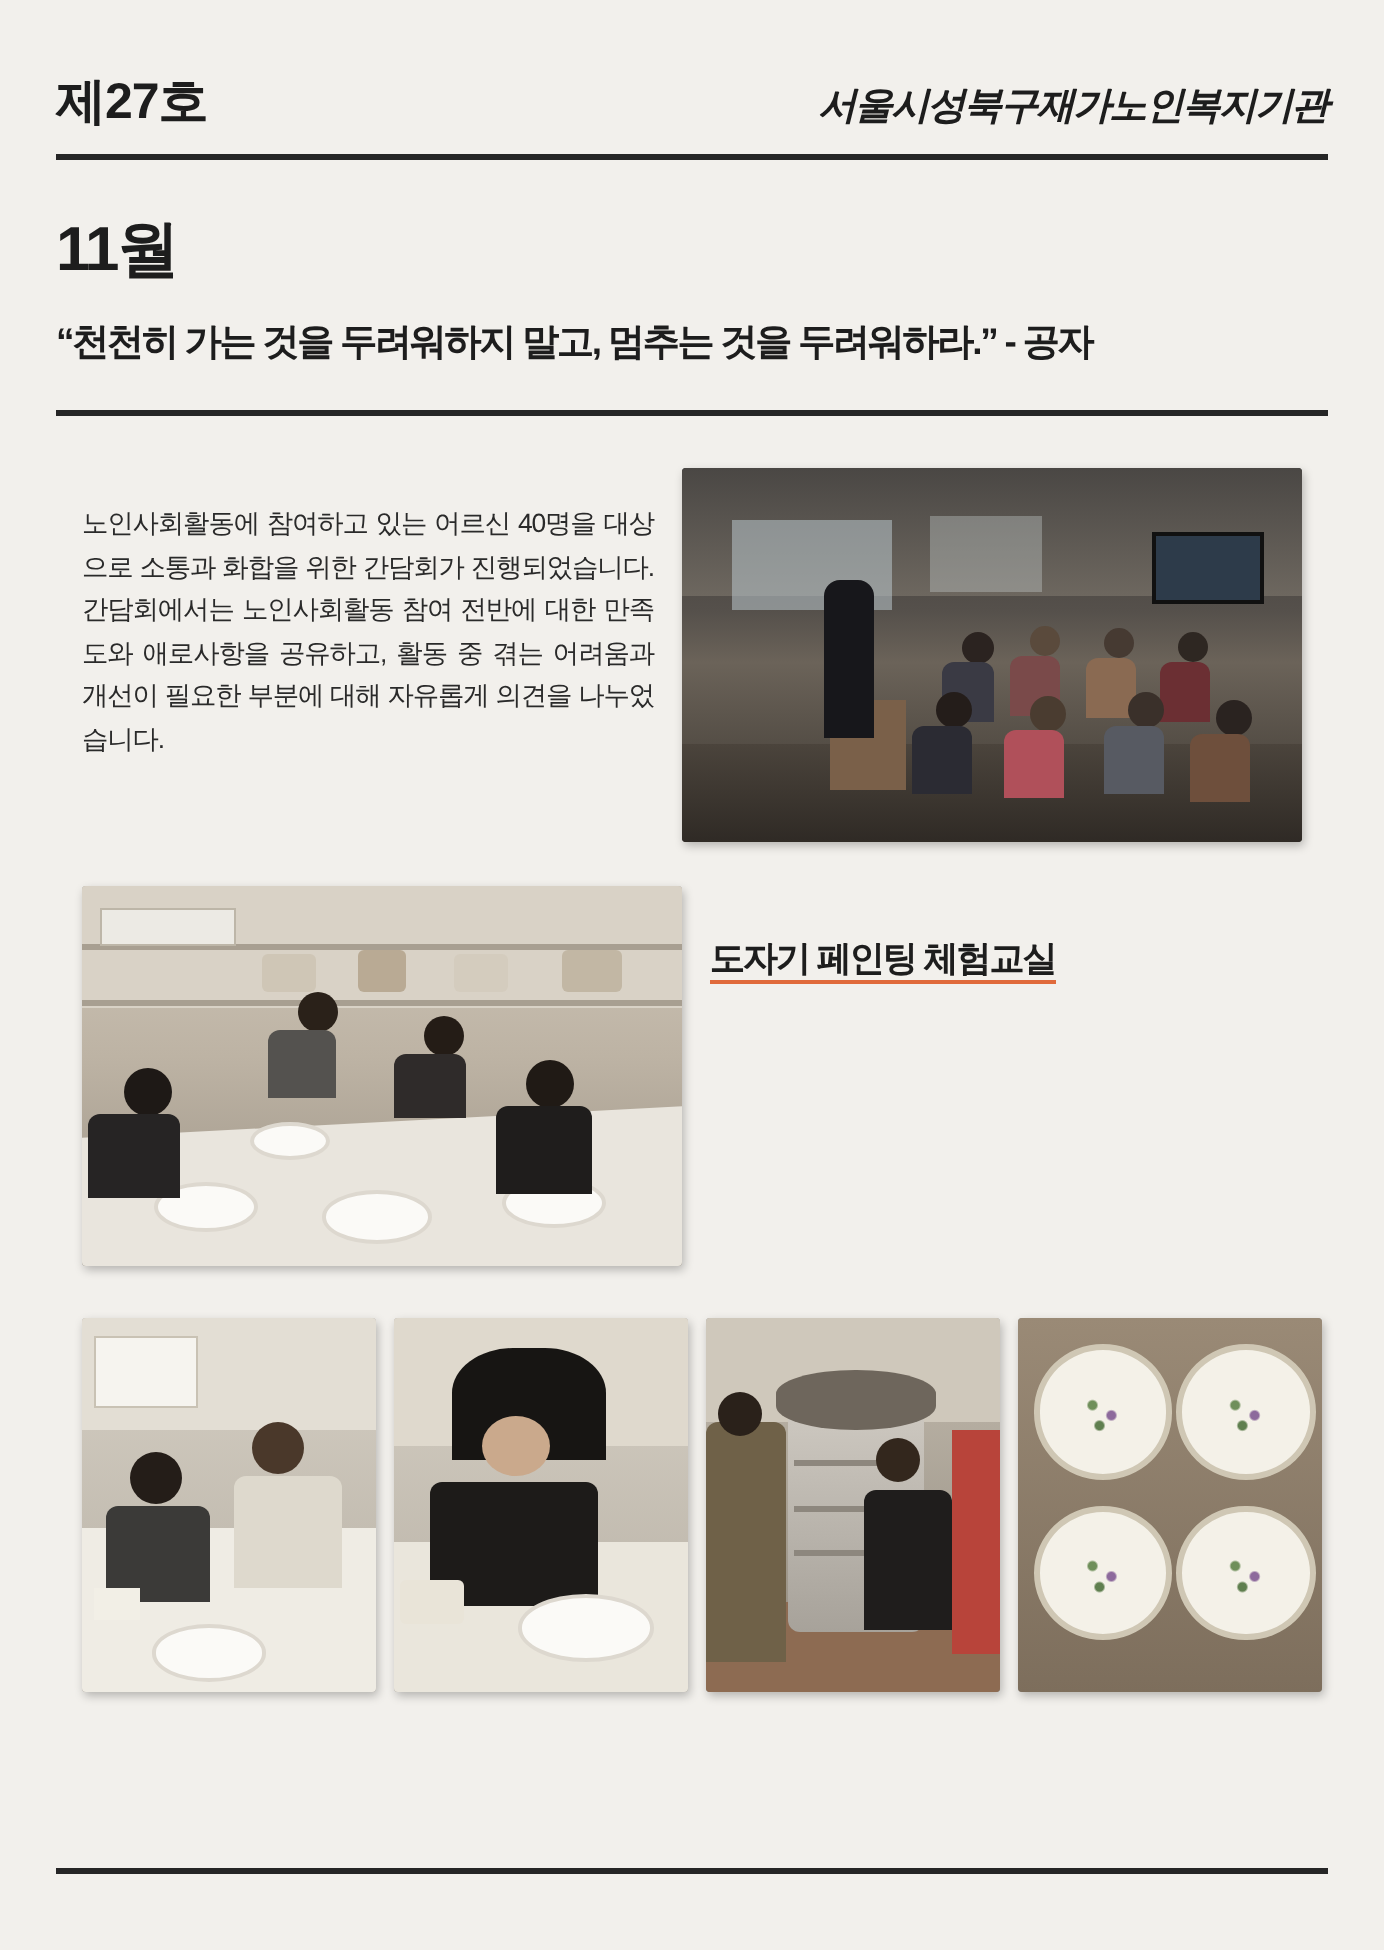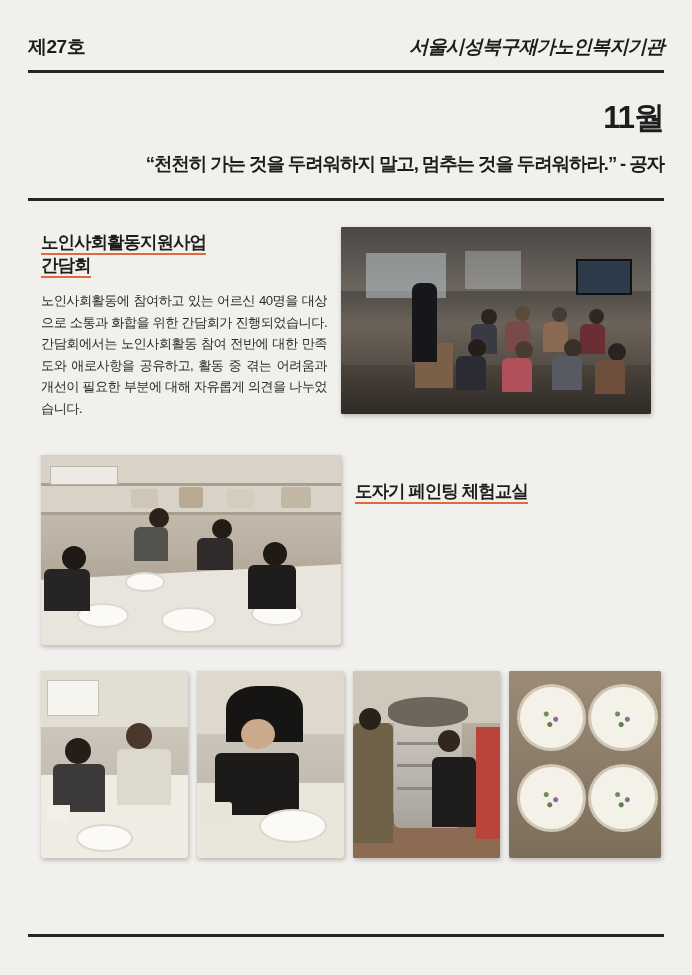--- a/index.html
+++ b/index.html
@@ -24,39 +24,39 @@
   }
 
   
   .masthead {
     display: flex;
     align-items: baseline;
     justify-content: space-between;
     padding-top: 34px;
   }
   .issue-no {
-    font-size: 19px;
+    font-size: 25px;
     font-weight: bold;
     letter-spacing: -0.5px;
   }
   .org-name {
     font-size: 19px;
     font-weight: bold;
     letter-spacing: -0.8px;
     font-style: italic;
   }
   .rule-top {
     margin-top: 10px;
     height: 3px;
     background: #262626;
   }
 
   
   .title-block {
-    text-align: right;
+    text-align: left;
     margin-top: 24px;
   }
   .month {
     font-size: 31px;
     font-weight: bold;
     letter-spacing: -1px;
   }
   .quote {
     margin-top: 12px;
     font-size: 18.5px;
@@ -186,24 +186,20 @@
   <div class="rule-top"></div>
 
   <div class="title-block">
     <div class="month">11월</div>
     <div class="quote">“천천히 가는 것을 두려워하지 말고, 멈추는 것을 두려워하라.” - 공자</div>
   </div>
   <div class="rule-under-title"></div>
 
   <div class="article first">
     <div class="art-text">
-      <h2 class="art-head">
-        <span class="ul">노인사회활동지원사업</span><br>
-        <span class="ul">간담회</span>
-      </h2>
       <p class="art-body">노인사회활동에 참여하고 있는 어르신 40명을 대상으로 소통과 화합을 위한 간담회가 진행되었습니다. 간담회에서는 노인사회활동 참여 전반에 대한 만족도와 애로사항을 공유하고, 활동 중 겪는 어려움과 개선이 필요한 부분에 대해 자유롭게 의견을 나누었습니다.</p>
     </div>
 
     <div class="photo hero-1" title="간담회 현장 사진">
       <div class="scene a-bg">
         <div class="ph a-ceil"></div>
         <div class="ph a-win"></div>
         <div class="ph a-win2"></div>
         <div class="ph a-screen"></div>
         <div class="ph a-floor"></div>

